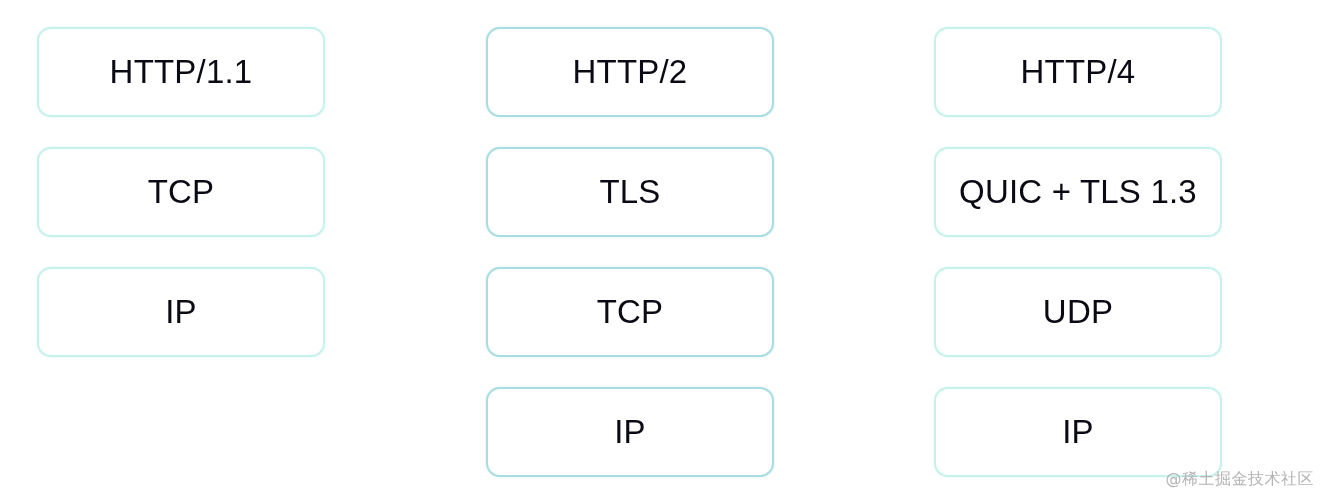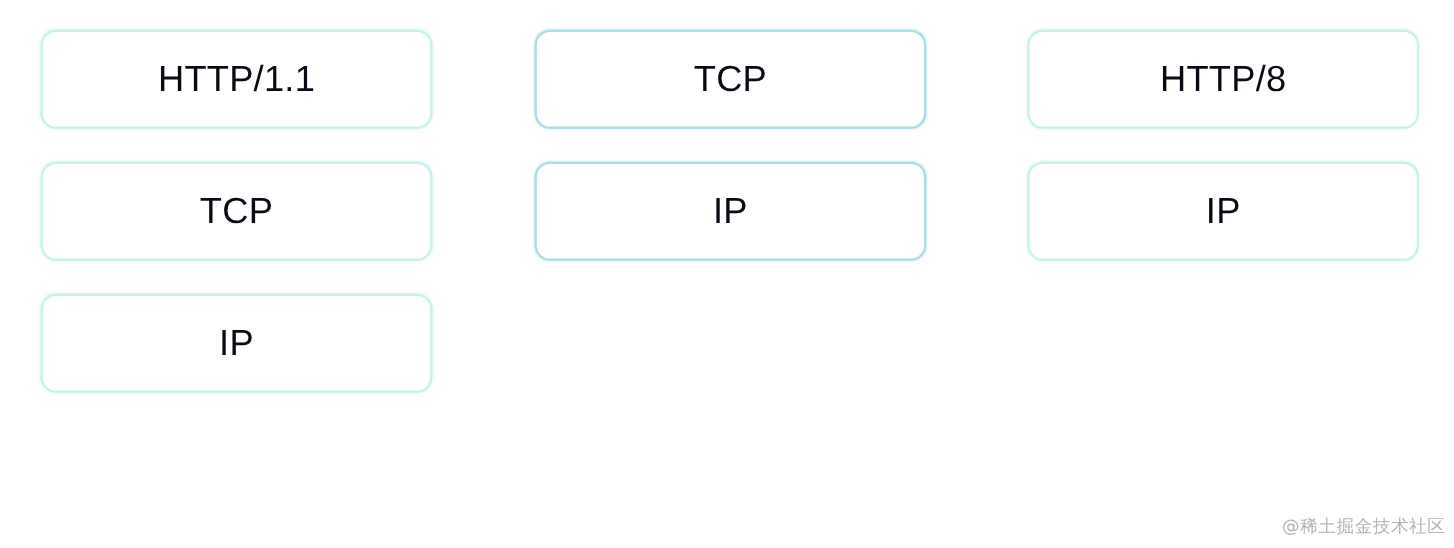--- a/index.html
+++ b/index.html
@@ -17,21 +17,21 @@
     .stack {
       position: absolute;
       top: 27px;
       width: 360px;
     }
     .stack.col-0 { left: 37px; }
     .stack.col-1 { left: 486px; }
     .stack.col-2 { left: 934px; }
     .layer {
       box-sizing: border-box;
-      width: 356px;
+      width: 288px;
       height: 90px;
       margin-bottom: 30px;
       border-radius: 14px;
       background: #ffffff;
       display: flex;
       align-items: center;
       justify-content: center;
       font-size: 33px;
       color: #0a0a14;
       letter-spacing: 0.2px;
@@ -66,29 +66,41 @@
   <div class="layer">
       <span>TCP</span>
     </div>
   <div class="layer">
       <span>IP</span>
     </div>
 </div>
 
 <div class="stack col-1">
   <div class="layer">
+      <span>HTTP/2</span>
+    </div>
+  <div class="layer">
+      <span>TLS</span>
+    </div>
+  <div class="layer">
       <span>TCP</span>
     </div>
   <div class="layer">
       <span>IP</span>
     </div>
 </div>
 
 <div class="stack col-2">
   <div class="layer">
-      <span>HTTP/8</span>
+      <span>HTTP/4</span>
+    </div>
+  <div class="layer">
+      <span>QUIC + TLS 1.3</span>
+    </div>
+  <div class="layer">
+      <span>UDP</span>
     </div>
   <div class="layer">
       <span>IP</span>
     </div>
 </div>
 
 <div class="watermark">@稀土掘金技术社区</div>
 
 </body></html>

